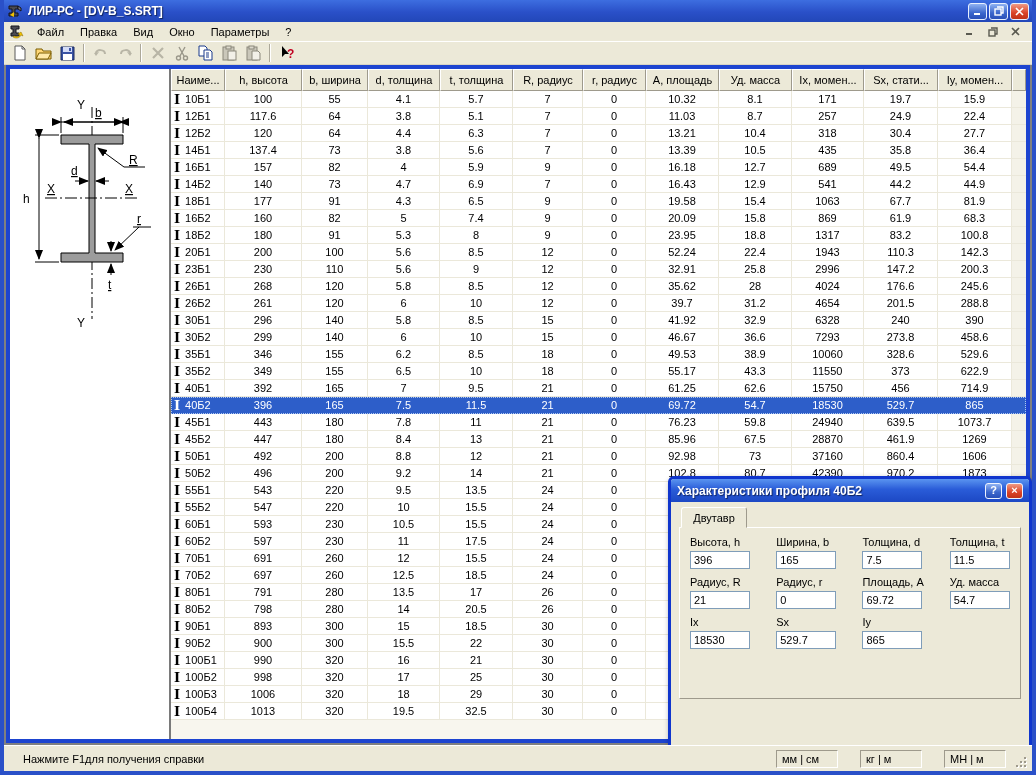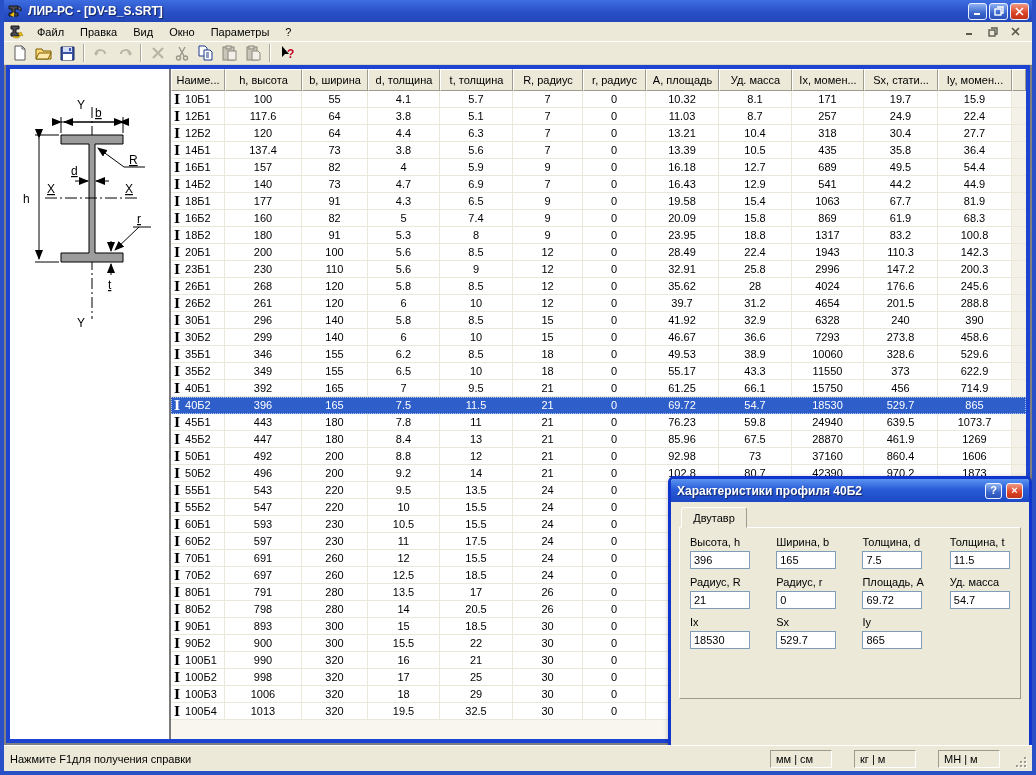--- a/index.html
+++ b/index.html
@@ -80,21 +80,21 @@
   .dlg-buttons{margin-top:auto;display:flex;align-items:center;gap:9px;padding:0 2px 2px 24px;}
   .dbtn{height:22px;background:#ece9d8;border:1px solid #848270;box-shadow:inset 1px 1px 0 #fff, inset -1px -1px 0 #aca899;
     font-family:"Liberation Sans",sans-serif;font-size:11px;color:#000;}
   .dbtn.default{width:78px;outline:1px solid #1a2a50;}
   .dbtn.normal{width:70px;}
   .dbtn.normal2{width:68px;}
   .dbtn.disabled{width:74px;color:#aca899;}
 
   
   .statusbar{height:26px;flex:0 0 26px;background:#ece9d8;border-top:1px solid #fff;display:flex;align-items:center;
-    padding:2px 4px 2px 6px;gap:14px;}
+    padding:2px 4px 2px 19px;gap:8px;}
   .smsg{flex:1;white-space:nowrap;}
   .spanels{display:flex;gap:22px;}
   .spanel{min-width:62px;height:18px;border:1px solid;border-color:#9e9a8c #fff #fff #9e9a8c;
     display:flex;align-items:center;padding:0 5px;white-space:nowrap;}
   .grip{width:14px;height:14px;align-self:flex-end;}
 
   text{font-family:"Liberation Sans",sans-serif;}
   .u{text-decoration:underline;}
 </style>
 </head>
@@ -476,21 +476,21 @@
               <div class="tcell c0">
                 <span class="ibeam">I</span>
                 <span>20Б1</span>
               </div>
               <div class="tcell c1">200</div>
               <div class="tcell c2">100</div>
               <div class="tcell c3">5.6</div>
               <div class="tcell c4">8.5</div>
               <div class="tcell c5">12</div>
               <div class="tcell c6">0</div>
-              <div class="tcell c7">28.49</div>
+              <div class="tcell c7">52.24</div>
               <div class="tcell c8">22.4</div>
               <div class="tcell c9">1943</div>
               <div class="tcell c10">110.3</div>
               <div class="tcell c11">142.3</div>
               <div class="tcell cf"></div>
             </div>
             <div class="trow">
               <div class="tcell c0">
                 <span class="ibeam">I</span>
                 <span>23Б1</span>
@@ -621,21 +621,21 @@
                 <span class="ibeam">I</span>
                 <span>40Б1</span>
               </div>
               <div class="tcell c1">392</div>
               <div class="tcell c2">165</div>
               <div class="tcell c3">7</div>
               <div class="tcell c4">9.5</div>
               <div class="tcell c5">21</div>
               <div class="tcell c6">0</div>
               <div class="tcell c7">61.25</div>
-              <div class="tcell c8">66.1</div>
+              <div class="tcell c8">62.6</div>
               <div class="tcell c9">15750</div>
               <div class="tcell c10">456</div>
               <div class="tcell c11">714.9</div>
               <div class="tcell cf"></div>
             </div>
             <div class="trow sel">
               <div class="tcell c0">
                 <span class="ibeam">I</span>
                 <span>40Б2</span>
               </div>

